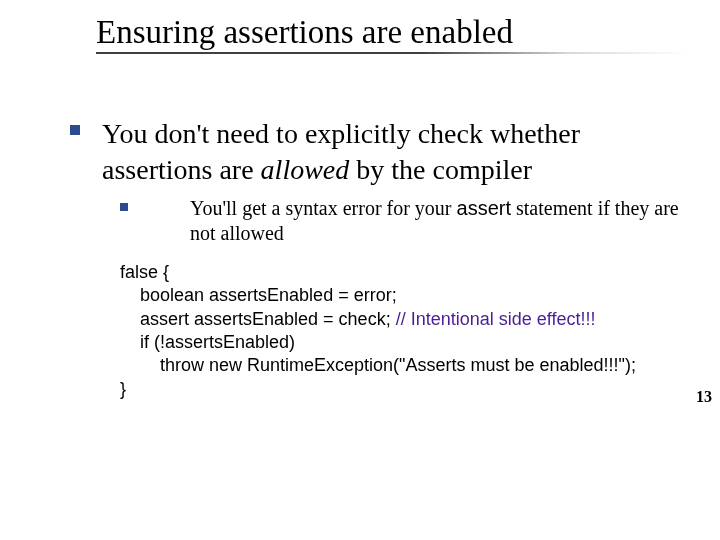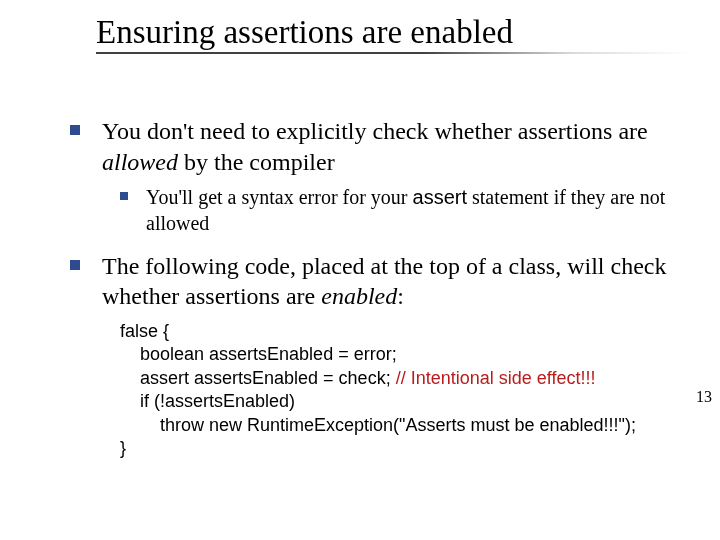--- a/index.html
+++ b/index.html
@@ -47,39 +47,40 @@
   }
   .row-l1 {
     display: flex;
     align-items: flex-start;
     margin-bottom: 8px;
   }
   .row-l2 {
     display: flex;
     align-items: flex-start;
     margin: 8px 0 14px 50px;
+    gap: 44px;
   }
   .bullet-l1 {
     flex: 0 0 auto;
     width: 10px;
     height: 10px;
     background: #2e4b8f;
     margin-top: 9px;
     margin-right: 22px;
   }
   .bullet-l2 {
     flex: 0 0 auto;
     width: 8px;
     height: 8px;
     background: #2e4b8f;
     margin-top: 7px;
     margin-right: 18px;
   }
   .text-l1 {
-    font-size: 24px;
+    font-size: 28px;
     line-height: 1.28;
   }
   .text-l2 {
     font-size: 20px;
     line-height: 1.28;
   }
   .italic {
     font-style: italic;
   }
   .code-inline {
@@ -89,28 +90,29 @@
   .codeblock {
     margin-left: 50px;
     margin-top: 6px;
     font-family: "Trebuchet MS", "Segoe UI", Verdana, sans-serif;
     font-size: 18px;
     line-height: 1.3;
     white-space: pre;
     color: #000;
   }
   .codeblock .comment {
-    color: #b91c1c;
+    color: #4c1d95;
   }
   .pagenum {
     position: absolute;
     right: 8px;
     bottom: 6px;
     font-size: 16px;
     font-family: "Times New Roman", Times, serif;
+    font-weight: bold;
   }
 </style>
 </head>
 <body>
 
 <div class="slide">
 
   <div class="title-wrap">
     <div class="title">Ensuring assertions are enabled</div>
     <div class="title-underline"></div>
@@ -125,26 +127,20 @@
       </div>
     </div>
 
     <div class="row-l2">
       <div class="bullet-l2"></div>
       <div class="text-l2">
         <span>You'll get a syntax error for your </span><span class="code-inline">assert</span><span> statement if they are not allowed</span>
       </div>
     </div>
 
-    <div class="row-l1">
-      <div class="bullet-l1"></div>
-      <div class="text-l1">
-        <span>The following code, placed at the top of a class, will check whether assertions are </span><span class="italic">enabled</span><span>:</span>
-      </div>
-    </div>
 
     <div class="codeblock"><span>false {</span>
 <span>    boolean assertsEnabled = error;</span>
 <span>    assert assertsEnabled = check; </span><span class="comment">// Intentional side effect!!!</span>
 <span>    if (!assertsEnabled)</span>
 <span>        throw new RuntimeException("Asserts must be enabled!!!");</span>
 <span>}</span></div>
 
   </div>
 

